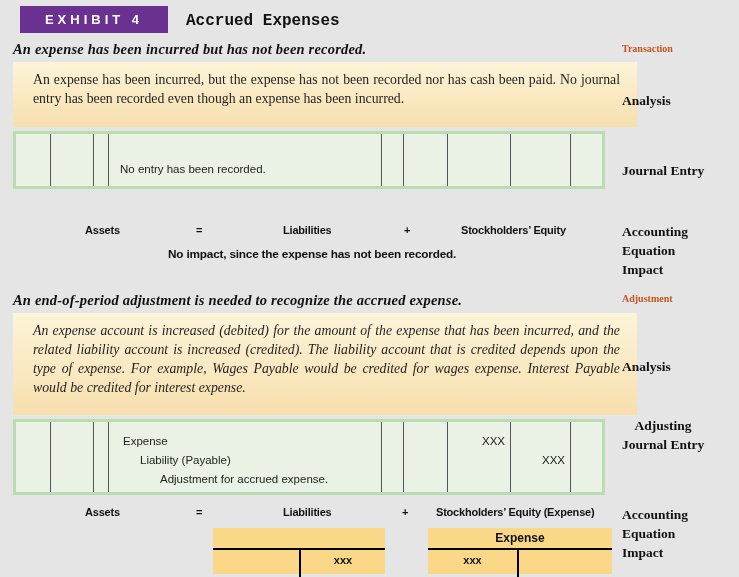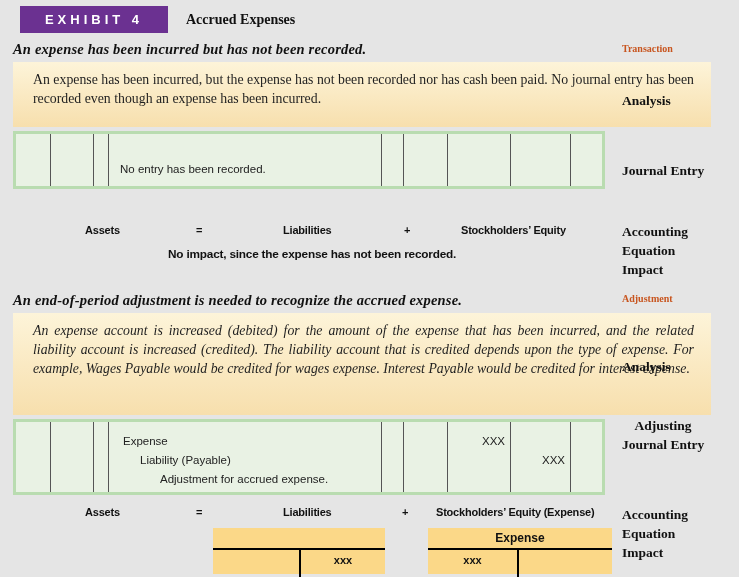--- a/index.html
+++ b/index.html
@@ -12,38 +12,38 @@
   
   .tag{
     left:20px;top:6px;width:148px;height:27px;
     background:var(--purple,#6b3191);
     color:#fff;display:flex;align-items:center;justify-content:center;
     font-family:"Liberation Sans",sans-serif;font-weight:bold;
     font-size:13px;letter-spacing:4px;
   }
   .doc-title{
     left:186px;top:12px;
-    font-family:Liberation Serif, serif;font-weight:bold;font-size:14px;color:#111;
+    font-family:Liberation Mono, monospace;font-weight:bold;font-size:16px;color:#111;
   }
 
   
   .headline{
     left:13px;font-style:italic;font-weight:600;font-size:14.5px;color:#111;
     letter-spacing:.2px;white-space:nowrap;
   }
 
   
   .mlabel{
     left:622px;font-weight:bold;font-size:13.5px;color:#111;line-height:19px;
   }
   .mlabel.orange{color:var(--orange,#c8551f);font-size:10px;}
 
   
   .abox{
-    left:13px;width:698px;
+    left:13px;width:624px;
     background:linear-gradient(180deg,var(--cream_top,#fdf4d9) 0%,var(--cream_bottom,#f7dfad) 100%);
     box-sizing:border-box;padding:8px 17px 16px 20px;
     font-size:13.8px;line-height:19px;text-align:justify;color:#1f1f1f;
   }
 
   
   .jbox{
     left:13px;width:592px;box-sizing:border-box;
     background:var(--green_fill,#e9f2e4);
     border:3px solid var(--green_border,#b9dcb0);

